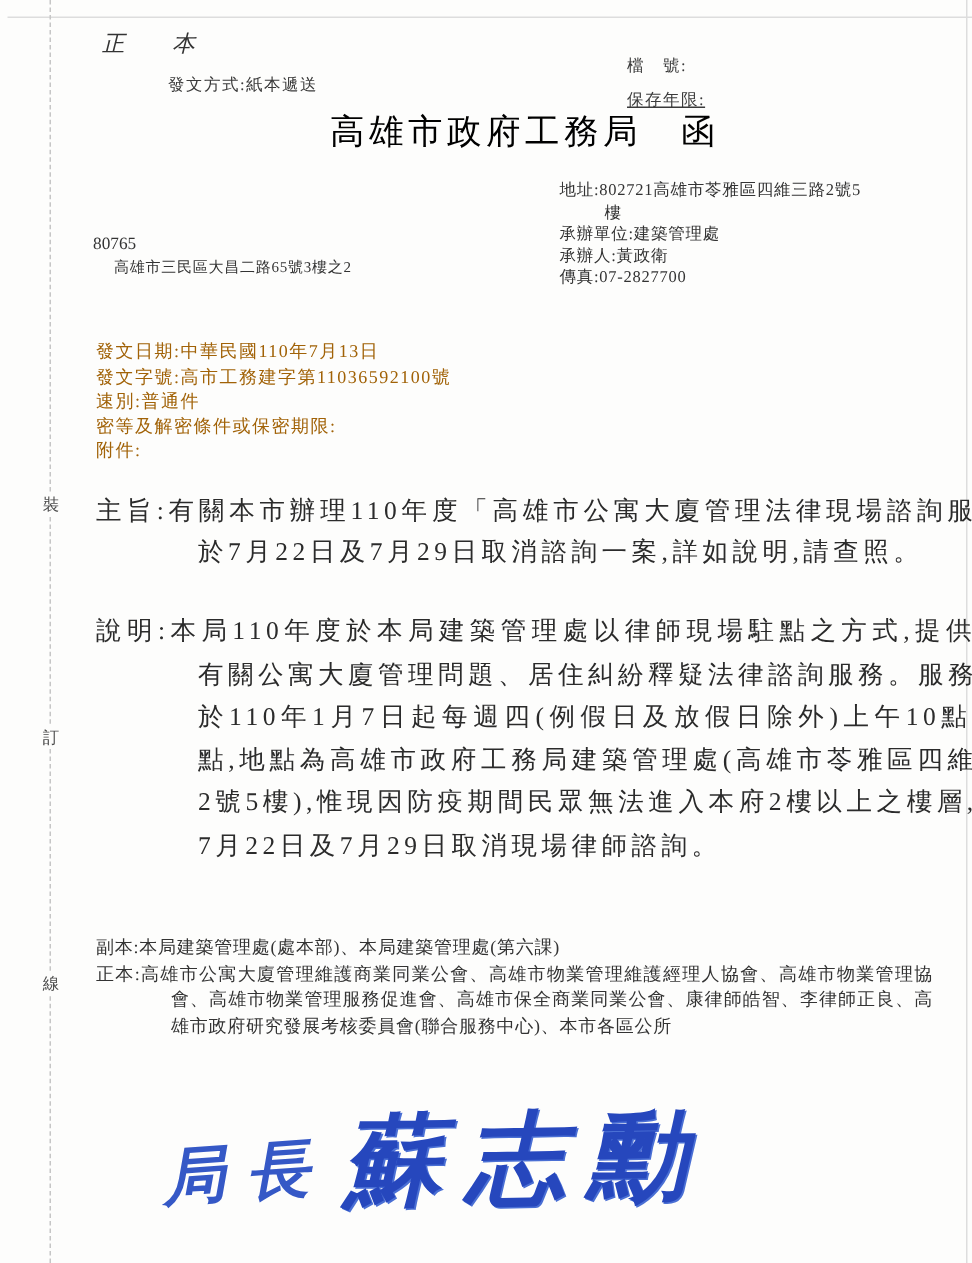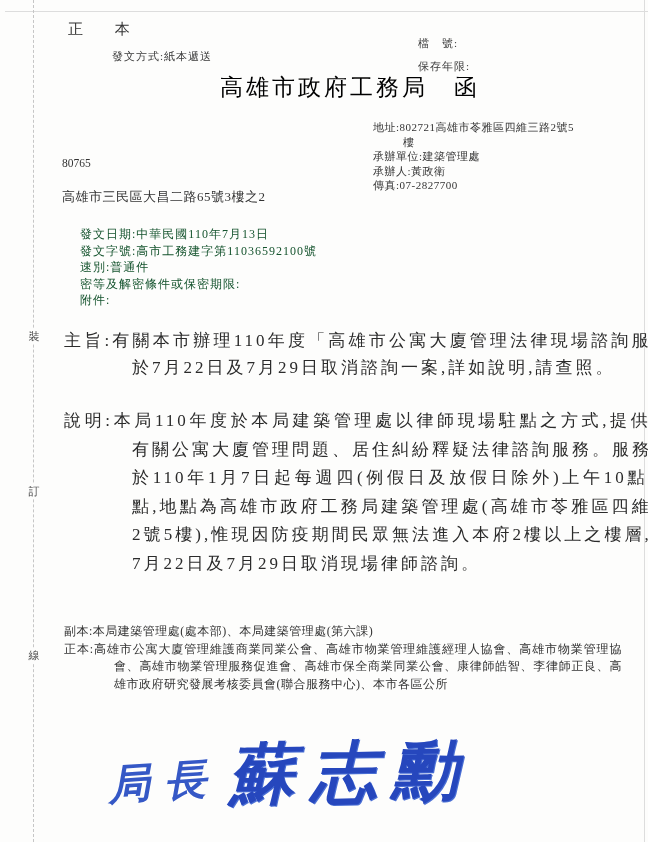--- a/index.html
+++ b/index.html
@@ -15,34 +15,34 @@
   
   .edge-top{left:5px;right:0;top:11px;height:1px;background:#ddd;}
   .edge-right{top:0;bottom:0;right:3px;width:1px;background:#ddd;}
   
   .binding-line{left:33px;top:0;bottom:0;width:0;border-left:1px dashed #c6c6c6;}
   .margin-mark{left:28px;width:12px;font-size:11px;color:#4a4a4a;background:#fdfdfc;text-align:center;}
   .mark-zhuang{top:329px;}
   .mark-ding{top:484px;}
   .mark-xian{top:648px;}
 
-  .copy-type{left:68px;top:20px;font-size:15px;letter-spacing:14px;color:#333;}
+  .copy-type{left:68px;top:20px;font-size:15px;letter-spacing:14px;color:#333;font-style:italic;}
   .delivery{left:64px;top:49px;font-size:11px;letter-spacing:1px;color:#3a3a3a;margin-left:48px;}
   .file-no{left:418px;top:36px;font-size:11px;letter-spacing:1px;color:#3a3a3a;}
-  .retention{left:418px;top:59px;font-size:11px;letter-spacing:1px;color:#3a3a3a;}
+  .retention{left:418px;top:59px;font-size:11px;letter-spacing:1px;color:#3a3a3a;text-decoration:underline;}
   .doc-title{left:220px;top:72px;font-size:23px;letter-spacing:3px;color:#000000;}
 
   .agency-info{left:373px;top:120px;font-size:11px;line-height:14.5px;letter-spacing:0.5px;color:#333;}
   .agency-info .addr2{padding-left:30px;}
 
   .zip{left:62px;top:157px;font-size:11.5px;color:#333;}
-  .recip-addr{left:62px;top:171px;font-size:13px;letter-spacing:0.5px;color:#333;margin-top:17px;}
+  .recip-addr{left:76px;top:171px;font-size:10px;letter-spacing:0.5px;color:#333;}
   .recipient{left:64px;top:199px;font-size:17px;letter-spacing:2.5px;color:#222;}
 
-  .meta{left:64px;top:226px;font-size:12px;line-height:16.5px;letter-spacing:1px;color:#14532d;margin-left:16px;}
+  .meta{left:64px;top:226px;font-size:12px;line-height:16.5px;letter-spacing:1px;color:#a16207;}
 
   .clause{letter-spacing:3px;text-align:justify;color:#2b2b2b;}
   .subject{left:64px;top:327px;width:560px;font-size:17px;line-height:27px;padding-left:68px;text-indent:-68px;box-sizing:content-box;}
   .description{left:64px;top:407px;width:560px;font-size:17px;line-height:28.5px;padding-left:68px;text-indent:-68px;}
 
   .distribution{left:64px;top:623px;width:558px;font-size:12px;line-height:17.5px;letter-spacing:0.5px;color:#333;}
   .dist-clause{padding-left:50px;text-indent:-50px;text-align:justify;}
 
   .signature{left:100px;top:728px;width:420px;height:105px;}
   .sig-title{position:absolute;left:8px;top:26px;font-size:42px;font-weight:bold;font-style:italic;color:#3558c6;letter-spacing:14px;transform:rotate(-4deg);white-space:nowrap;}

